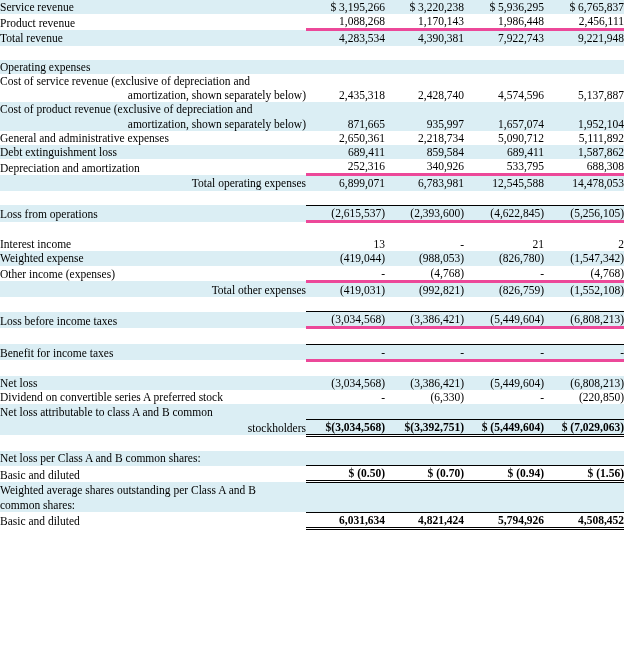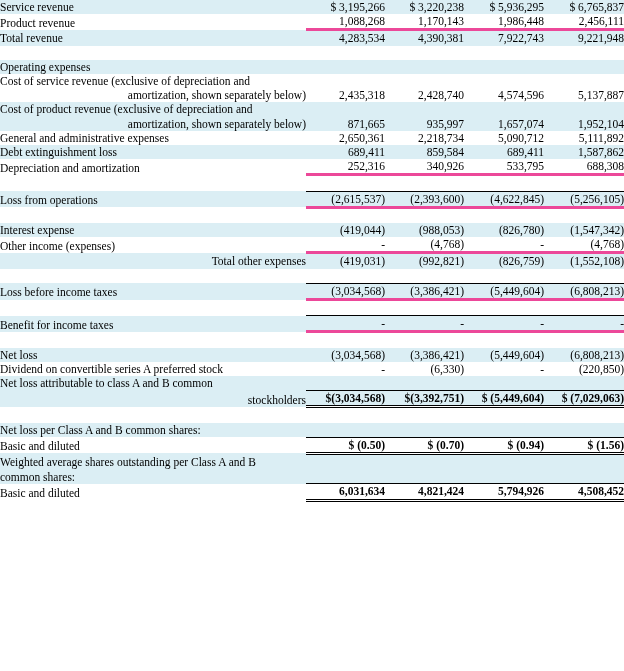--- a/index.html
+++ b/index.html
@@ -147,20 +147,27 @@
           <td class="shade num">689,411</td>
           <td class="shade num">1,587,862</td>
         </tr>
         <tr>
           <td class="plain indent1">Depreciation and amortization</td>
           <td class="plain num bb">252,316</td>
           <td class="plain num bb">340,926</td>
           <td class="plain num bb">533,795</td>
           <td class="plain num bb">688,308</td>
         </tr>
+        <tr>
+          <td class="shade indent2">Total operating expenses</td>
+          <td class="shade num">6,899,071</td>
+          <td class="shade num">6,783,981</td>
+          <td class="shade num">12,545,588</td>
+          <td class="shade num">14,478,053</td>
+        </tr>
         <tr class="spacer">
           <td class="plain lbl"></td>
           <td class="plain num"></td>
           <td class="plain num"></td>
           <td class="plain num"></td>
           <td class="plain num"></td>
         </tr>
         <tr>
           <td class="shade indent1">Loss from operations</td>
           <td class="shade num bt bb">(2,615,537)</td>
@@ -169,21 +176,28 @@
           <td class="shade num bt bb">(5,256,105)</td>
         </tr>
         <tr class="spacer">
           <td class="plain lbl"></td>
           <td class="plain num"></td>
           <td class="plain num"></td>
           <td class="plain num"></td>
           <td class="plain num"></td>
         </tr>
         <tr>
-          <td class="shade indent1">Interest expense</td>
+          <td class="plain indent1">Interest income</td>
+          <td class="plain num">13</td>
+          <td class="plain num">-</td>
+          <td class="plain num">21</td>
+          <td class="plain num">2</td>
+        </tr>
+        <tr>
+          <td class="shade indent1">Weighted expense</td>
           <td class="shade num">(419,044)</td>
           <td class="shade num">(988,053)</td>
           <td class="shade num">(826,780)</td>
           <td class="shade num">(1,547,342)</td>
         </tr>
         <tr>
           <td class="plain indent1">Other income (expenses)</td>
           <td class="plain num bb">-</td>
           <td class="plain num bb">(4,768)</td>
           <td class="plain num bb">-</td>

